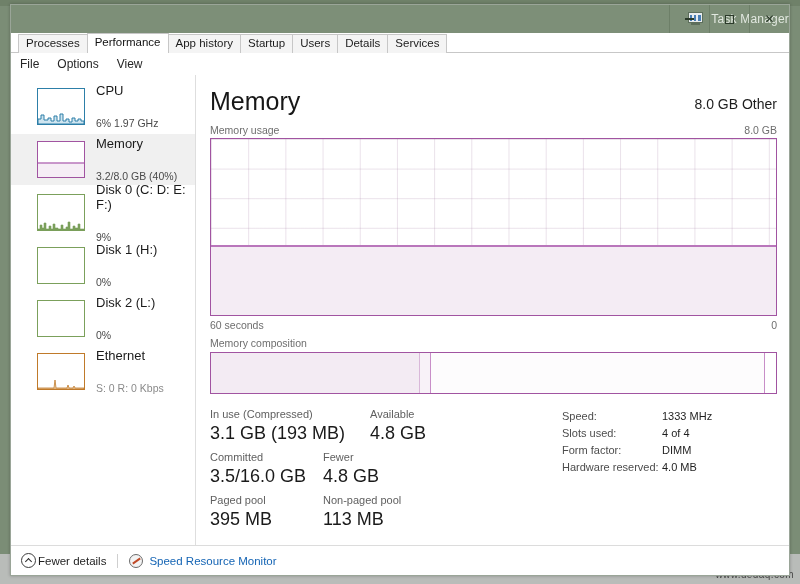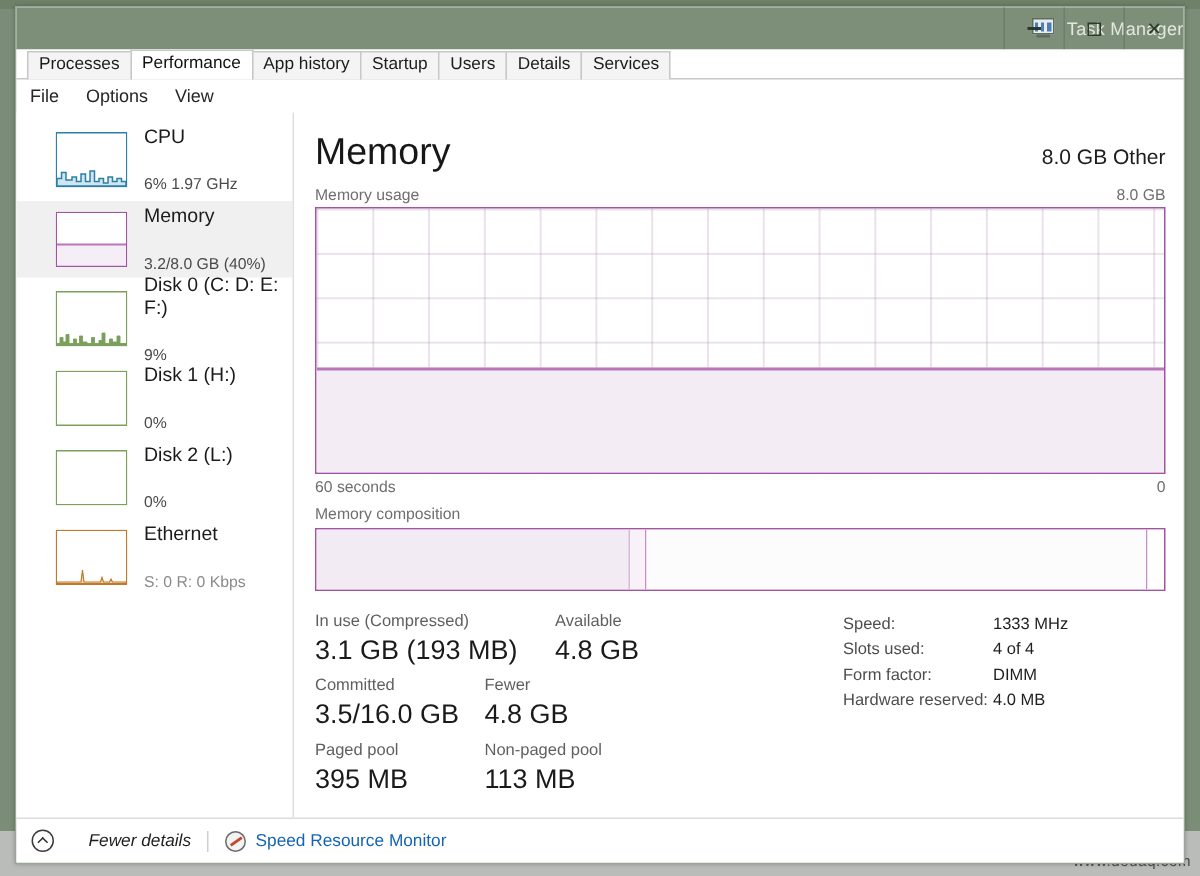--- a/index.html
+++ b/index.html
@@ -171,21 +171,21 @@
   .spec-row { display:flex; font-size: 11px; color:#3a3a3a; line-height: 17px; }
   .spec-cap { flex: 0 0 100px; color:#4d4d4d;margin-left:32px; }
   .spec-val { color:#1f1f1f; }
 
   
   #footer {
     flex: 0 0 30px; height:30px; border-top:1px solid #dcdcdc; background:#fff;
     display:flex; align-items:center; padding-left: 10px; gap: 0;
   }
   #fewer {
-    display:flex; align-items:center; gap:23px;font-style:italic;
+    display:flex; align-items:center; gap:2px;
   }
   .circ-arrow {
     width:15px; height:15px; border-radius:50%; border:1px solid #3c3c3c;
     display:flex; align-items:center; justify-content:center;
   }
   .circ-arrow span {
     display:block; width:5px; height:5px; border-left:1.4px solid #2a2a2a;
     border-top:1.4px solid #2a2a2a; transform: rotate(45deg); margin-top:2px;
   }
   #fewer-label { font-size: 11.5px; color:#1e1e1e; }

